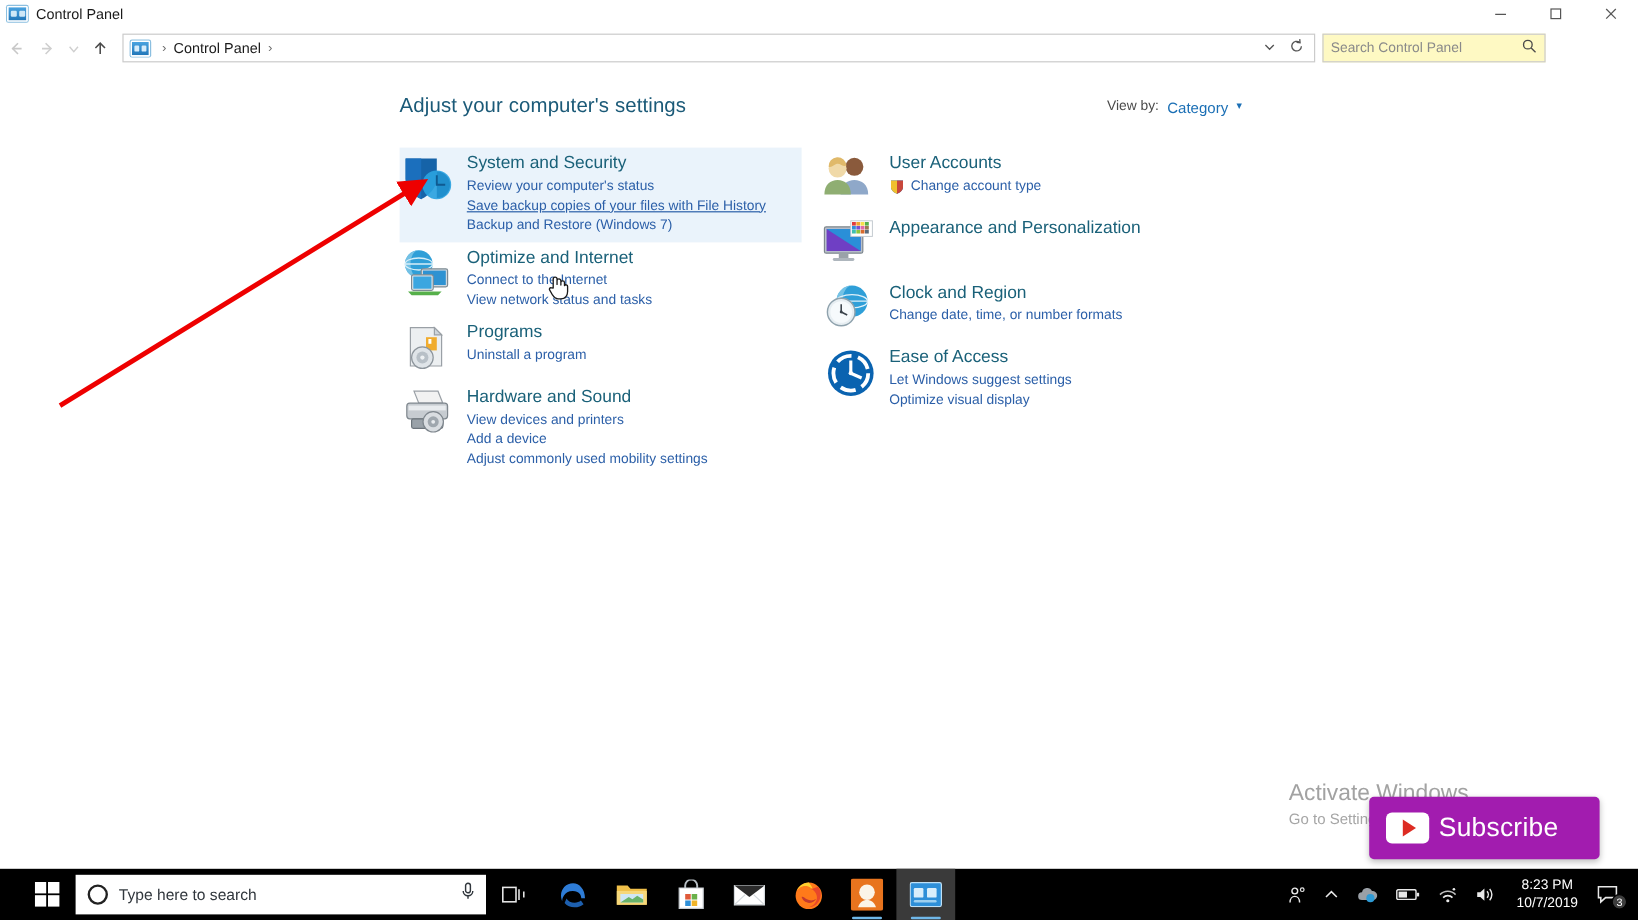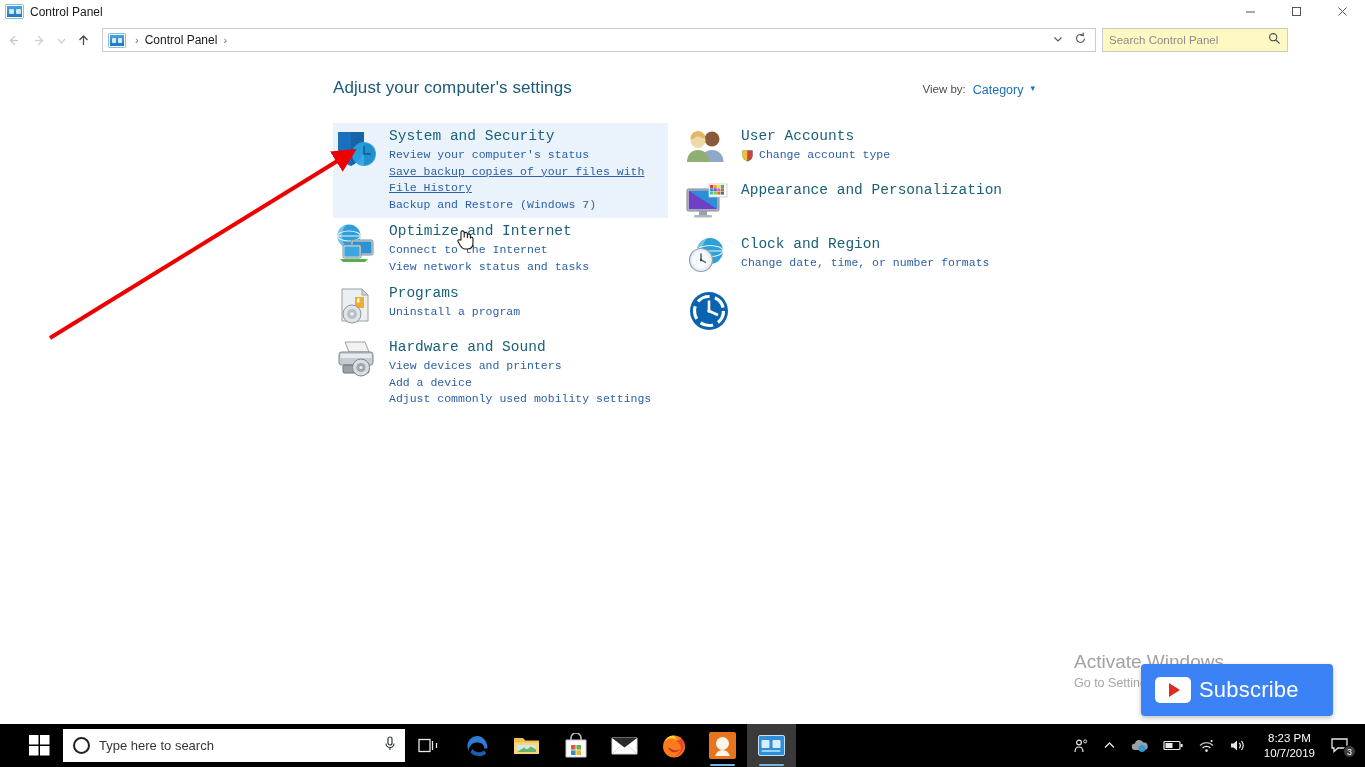--- a/index.html
+++ b/index.html
@@ -94,21 +94,21 @@
   }
   .viewby-label { font-size: 11.5px; color: #4a4a4a; }
   .viewby-value { font-size: 12.5px; color: #1b6fb5; }
   .viewby-caret { font-size: 9px; color: #1b6fb5; }
 
   .cols { position: absolute; left: 333px; top: 66px; width: 720px; }
   .col { position: absolute; top: 0; }
   .col-left { left: 0; width: 335px; }
   .col-right { left: 352px; width: 360px; }
 
-  .cat { position: relative; display: flex; padding: 3px 0 5px 0; font-family: Liberation Mono, monospace; }
+  .cat { position: relative; display: flex; padding: 3px 0 5px 0; }
   .cat.highlight {
     background: #eaf3fb; width: 335px;
   }
   .cat-icon {
     width: 48px; min-width: 48px; height: 46px; margin-right: 8px;
     display: flex; align-items: flex-start; justify-content: center; padding-top: 2px;
   }
   .cat-body { padding-top: 1px; }
   .cat-title {
     font-size: 14.5px; color: #1a6179; line-height: 19px; margin-bottom: 1px;
@@ -135,21 +135,21 @@
   .watermark {
     position: absolute; left: 1074px; top: 650px; width: 290px;
     color: #9a9a9a; text-align: left;
   }
   .wm-line1 { font-size: 19px; color: #a2a2a2; line-height: 24px; }
   .wm-line2 { font-size: 12.5px; color: #a6a6a6; line-height: 18px; }
 
   
   .subscribe {
     position: absolute; left: 1141px; top: 664px; width: 192px; height: 52px;
-    background: #3b82f6; border-radius: 4px;
+    background: #a21caf; border-radius: 4px;
     display: flex; align-items: center; gap: 8px; padding-left: 14px;
     box-shadow: 0 2px 5px rgba(0,0,0,.25);
   }
   .sub-play {
     width: 36px; height: 26px; background: #ffffff; border-radius: 5px;
     display: flex; align-items: center; justify-content: center;
   }
   .sub-play::after {
     content: ""; width: 0; height: 0;
     border-left: 11px solid #dd2c23;
@@ -449,20 +449,25 @@
           <div class="cat">
             <div class="cat-icon">
               <svg class="ic" width="42" height="42" viewBox="0 0 42 42">
         <circle cx="21" cy="21" r="19" fill="#0a63b0"></circle>
         <circle cx="21" cy="21" r="14.5" fill="none" stroke="#ffffff" stroke-width="3.2" stroke-dasharray="13 5.5"></circle>
         <line x1="21" y1="21" x2="21" y2="10.5" stroke="#ffffff" stroke-width="2.6"></line>
         <line x1="21" y1="21" x2="30" y2="25" stroke="#ffffff" stroke-width="2.6"></line>
         <circle cx="21" cy="21" r="1.8" fill="#ffffff"></circle>
       </svg>
             </div>
+            <div class="cat-body">
+              <div class="cat-title">Ease of Access</div>
+              <span class="cat-link">Let Windows suggest settings</span>
+              <span class="cat-link">Optimize visual display</span>
+            </div>
           </div>
         </div>
     </div>
 
     <div class="cursor">
       <svg width="20" height="24" viewBox="0 0 20 24">
         <path d="M6 13 V5.5 a1.6 1.6 0 0 1 3.2 0 V10 V7 a1.6 1.6 0 0 1 3.2 0 V10.5 V8.5 a1.5 1.5 0 0 1 3 0 V11 a1.4 1.4 0 0 1 2.6 .8 V16 c0 3.6 -2.2 6 -5.6 6 H10 c-2.4 0 -3.4 -1.3 -4.6 -3.2 L3 14.6 c-.6 -1 .4 -2.2 1.5 -1.7 z" fill="#ffffff" stroke="#1a1a1a" stroke-width="1.1" stroke-linejoin="round"></path>
       </svg>
     </div>
   </div>

